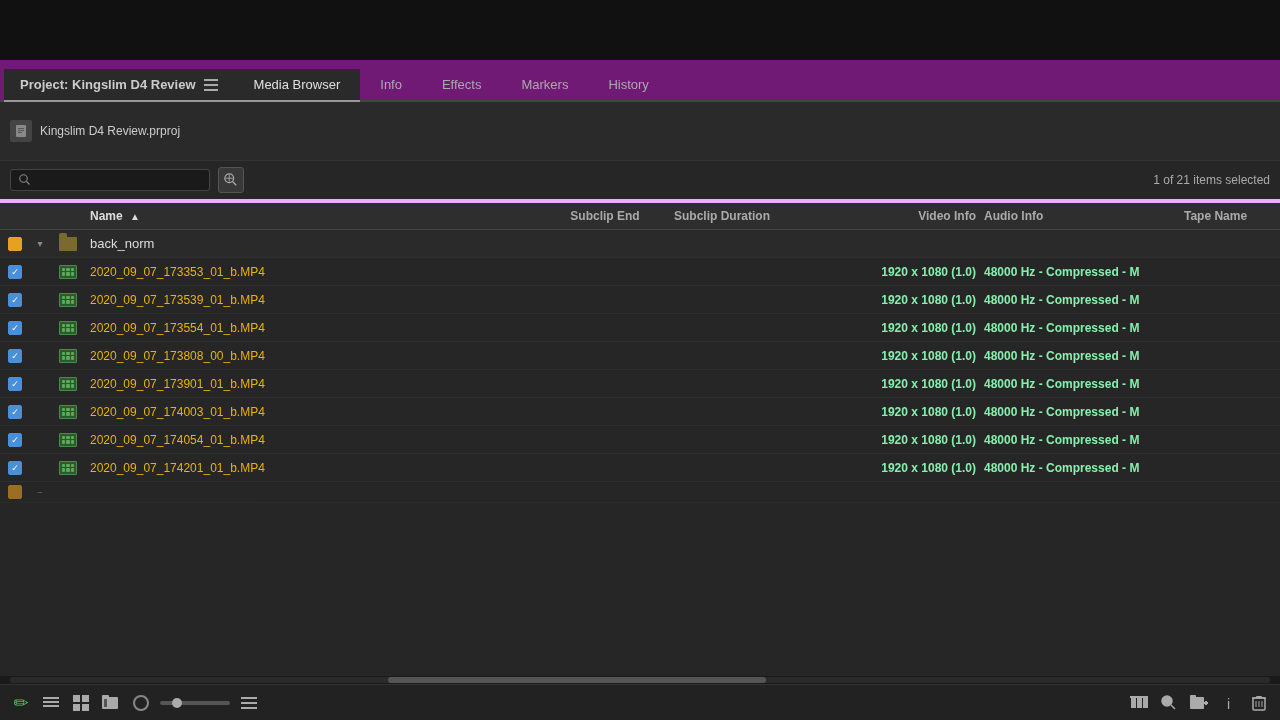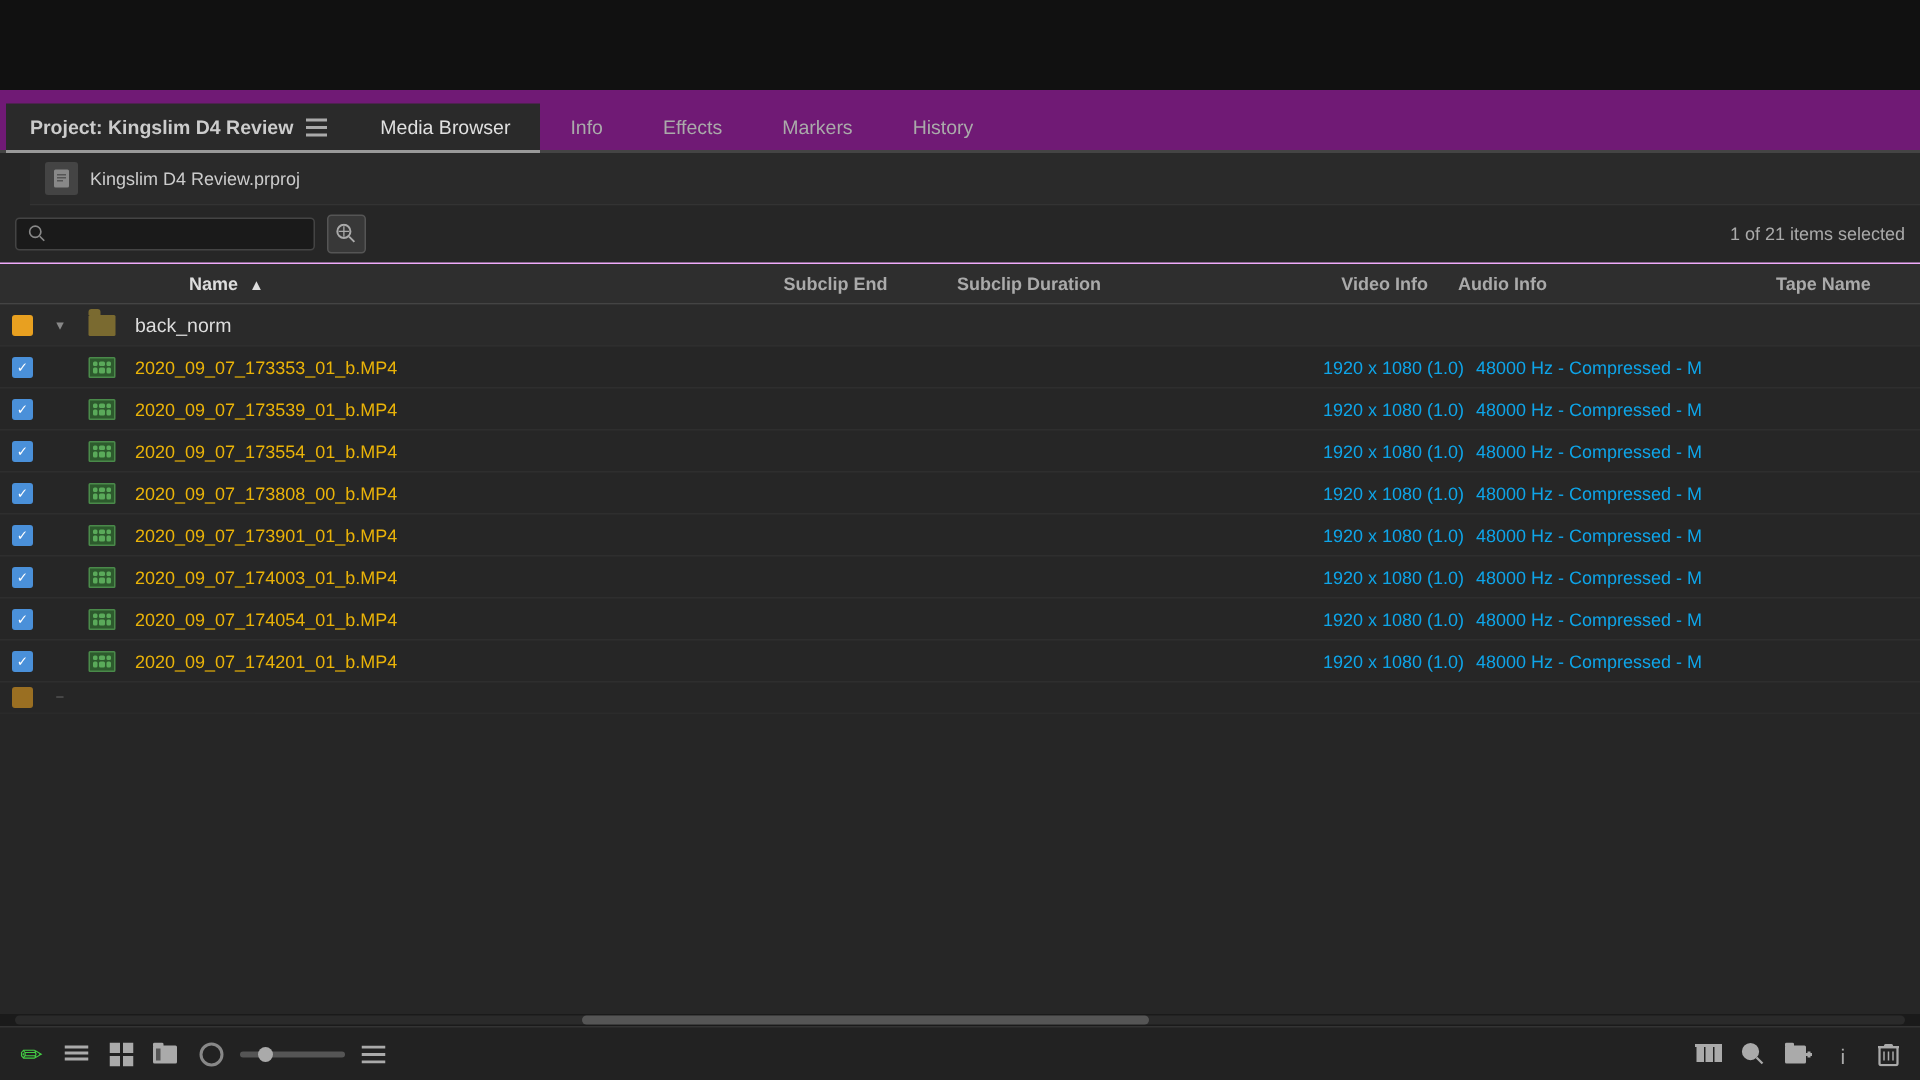--- a/index.html
+++ b/index.html
@@ -79,25 +79,24 @@
       height: 2px;
       background: #aaa;
       display: block;
     }
 
     
     .toolbar-row {
       display: flex;
       align-items: center;
       background: #2a2a2a;
-      padding: 6px 10px;
+      padding: 18px 10px;
       gap: 8px;
       flex-shrink: 0;
       border-bottom: 1px solid #333;
-      margin-left: 20px;
     }
 
     .project-icon {
       width: 22px;
       height: 22px;
       background: #444;
       border-radius: 2px;
       display: flex;
       align-items: center;
       justify-content: center;
@@ -111,21 +110,21 @@
     }
 
     
     .search-row {
       display: flex;
       align-items: center;
       background: #262626;
       padding: 6px 10px;
       gap: 8px;
       flex-shrink: 0;
-      border-bottom: 1px solid #f0abfc;
+      border-bottom: 4px solid #f0abfc;
     }
 
     .search-wrapper {
       display: flex;
       align-items: center;
       background: #1a1a1a;
       border: 1px solid #444;
       border-radius: 3px;
       padding: 3px 8px;
       width: 200px;
@@ -174,21 +173,20 @@
       flex-direction: column;
     }
 
     .table-header {
       display: flex;
       align-items: center;
       background: #2e2e2e;
       border-bottom: 1px solid #444;
       padding: 6px 0;
       flex-shrink: 0;
-      gap: 12px;
     }
 
     .col-check { width: 30px; flex-shrink: 0; }
     .col-arrow { width: 20px; flex-shrink: 0; }
     .col-icon { width: 36px; flex-shrink: 0; }
     .col-name { flex: 1; min-width: 0; }
     .col-subclip-end { width: 130px; flex-shrink: 0; text-align: center; }
     .col-subclip-dur { width: 150px; flex-shrink: 0; text-align: left; }
     .col-video-info { width: 160px; flex-shrink: 0; text-align: right; }
     .col-audio-info { width: 200px; flex-shrink: 0; text-align: left; }
@@ -338,23 +336,24 @@
     .cell-text {
       color: #eab308;
       font-size: 12px;
       padding: 0 4px;
       white-space: nowrap;
       overflow: hidden;
       text-overflow: ellipsis;
     }
 
     .cell-dim {
-      color: #0ea5e9;
+      color: #86efac;
       font-size: 12px;
       padding: 0 4px;
+      font-weight: bold;
     }
 
     
     .bottom-toolbar {
       display: flex;
       align-items: center;
       background: #222222;
       padding: 0 10px;
       height: 36px;
       border-top: 1px solid #333;

